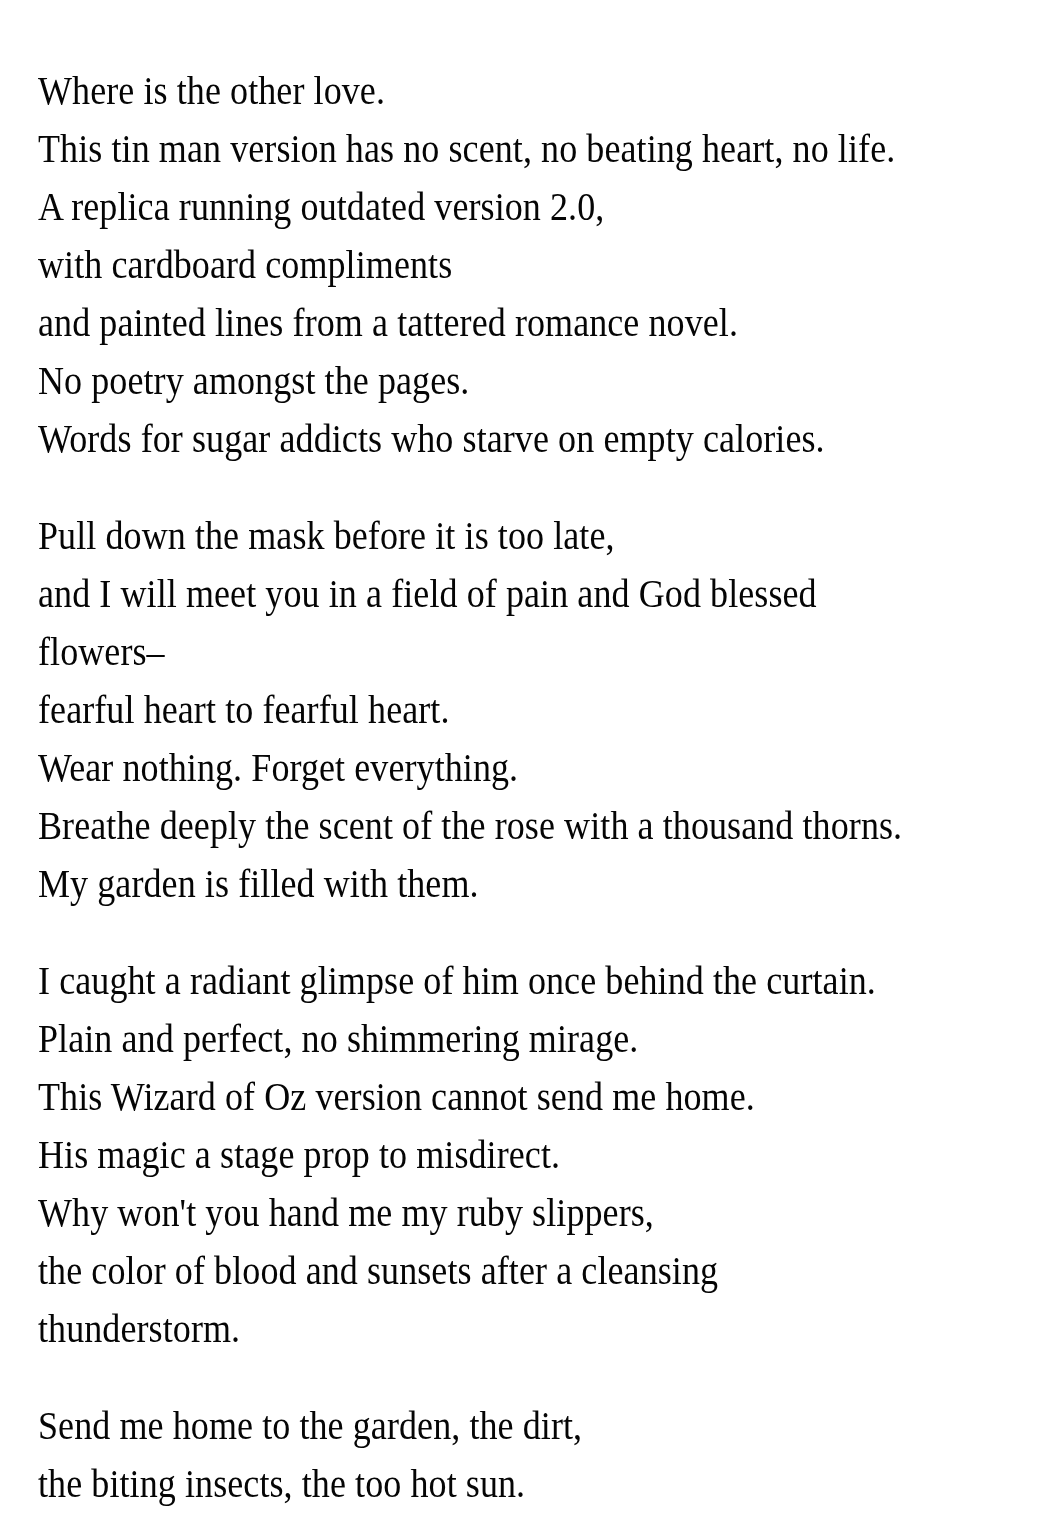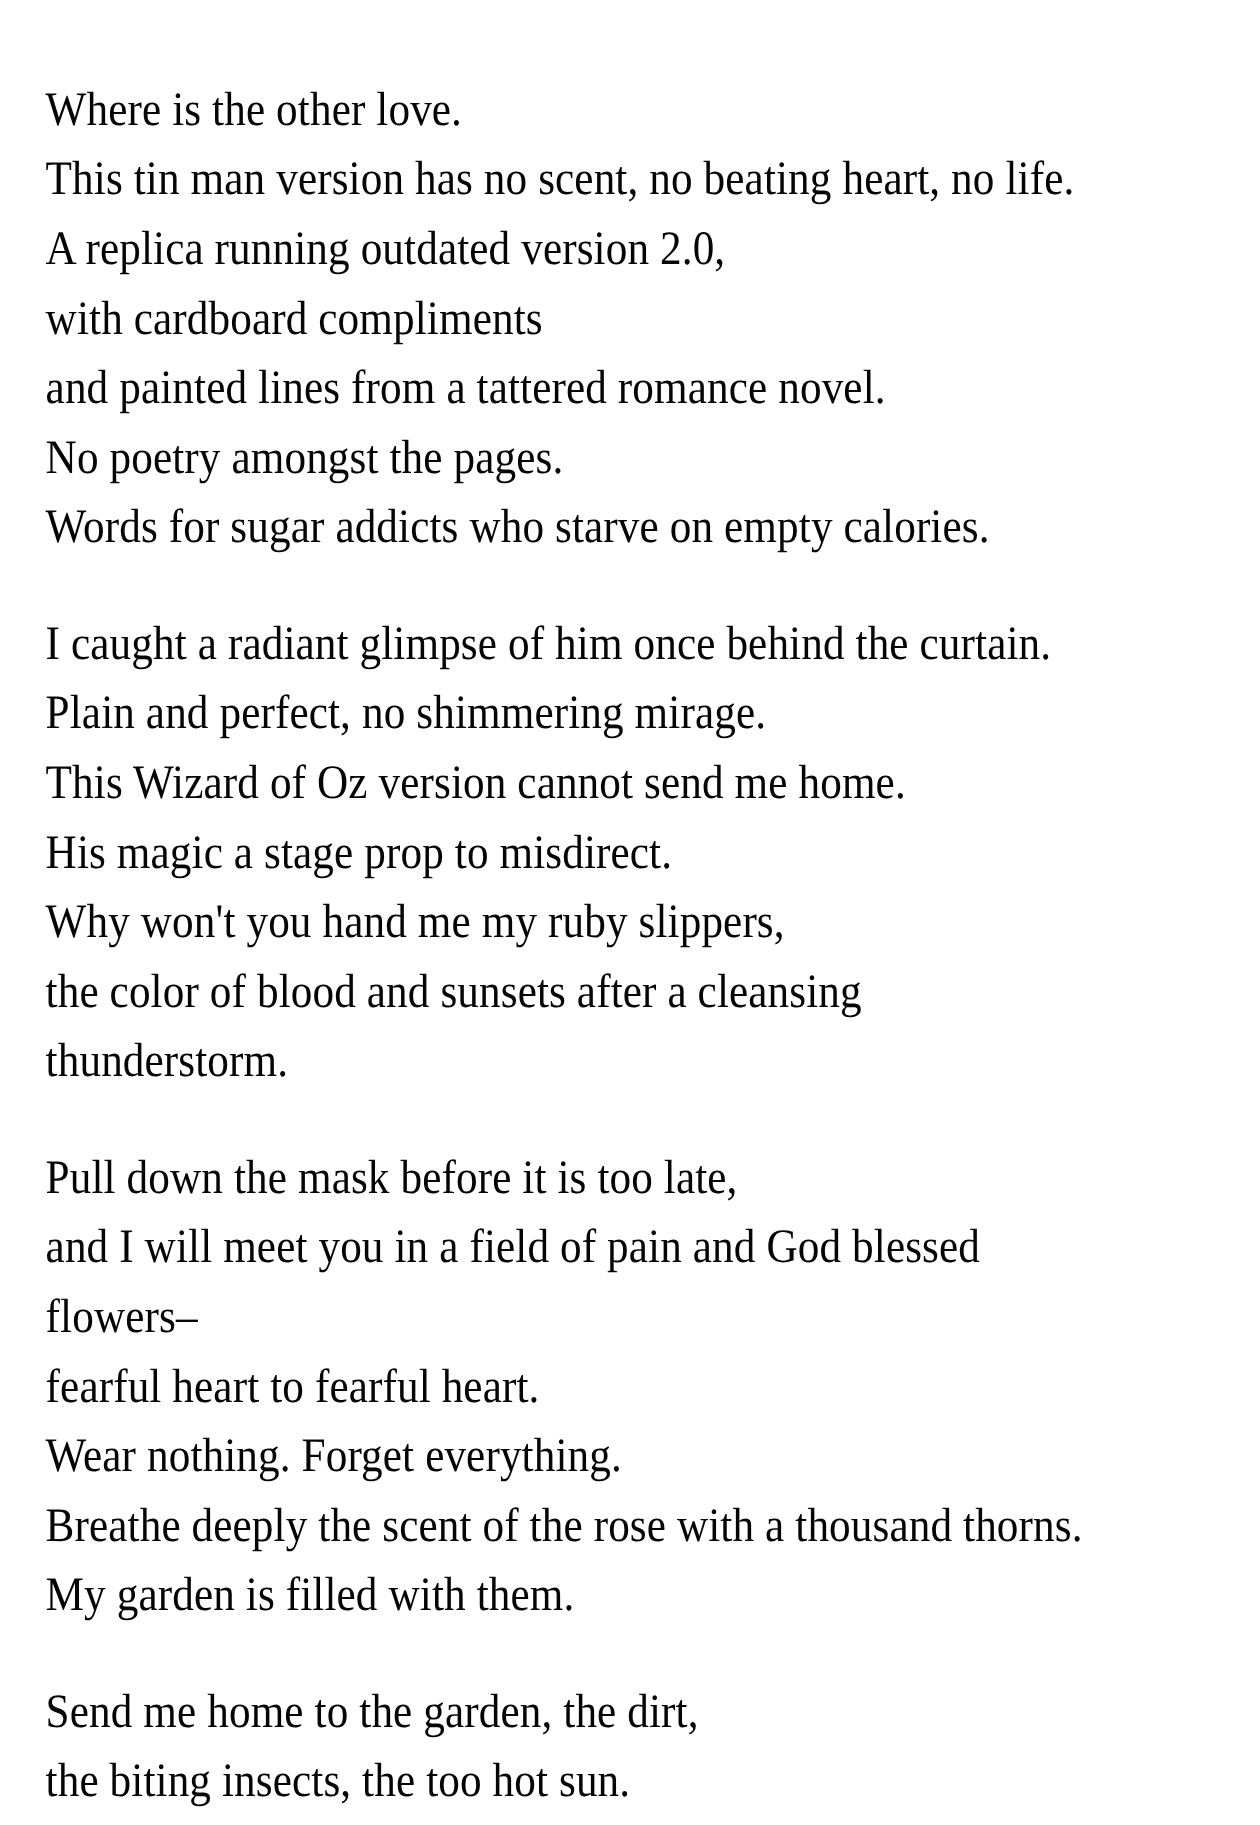--- a/index.html
+++ b/index.html
@@ -49,35 +49,35 @@
     <div class="line">Where is the other love.</div>
     <div class="line">This tin man version has no scent, no beating heart, no life.</div>
     <div class="line">A replica running outdated version 2.0,</div>
     <div class="line">with cardboard compliments</div>
     <div class="line">and painted lines from a tattered romance novel.</div>
     <div class="line">No poetry amongst the pages.</div>
     <div class="line">Words for sugar addicts who starve on empty calories.</div>
   </div>
 
   <div class="stanza">
+    <div class="line">Pull down the mask before it is too late,</div>
+    <div class="line">and I will meet you in a field of pain and God blessed flowers–</div>
+    <div class="line">fearful heart to fearful heart.</div>
+    <div class="line">Wear nothing. Forget everything.</div>
+    <div class="line">Breathe deeply the scent of the rose with a thousand thorns.</div>
+    <div class="line">My garden is filled with them.</div>
+  </div>
+
+  <div class="stanza">
     <div class="line">I caught a radiant glimpse of him once behind the curtain.</div>
     <div class="line">Plain and perfect, no shimmering mirage.</div>
     <div class="line">This Wizard of Oz version cannot send me home.</div>
     <div class="line">His magic a stage prop to misdirect.</div>
     <div class="line">Why won't you hand me my ruby slippers,</div>
     <div class="line">the color of blood and sunsets after a cleansing thunderstorm.</div>
-  </div>
-
-  <div class="stanza">
-    <div class="line">Pull down the mask before it is too late,</div>
-    <div class="line">and I will meet you in a field of pain and God blessed flowers–</div>
-    <div class="line">fearful heart to fearful heart.</div>
-    <div class="line">Wear nothing. Forget everything.</div>
-    <div class="line">Breathe deeply the scent of the rose with a thousand thorns.</div>
-    <div class="line">My garden is filled with them.</div>
   </div>
 
   <div class="stanza">
     <div class="line">Send me home to the garden, the dirt,</div>
     <div class="line">the biting insects, the too hot sun.</div>
     <div class="line">I already have what I am looking for.</div>
 
   </div>
 
 </div>

